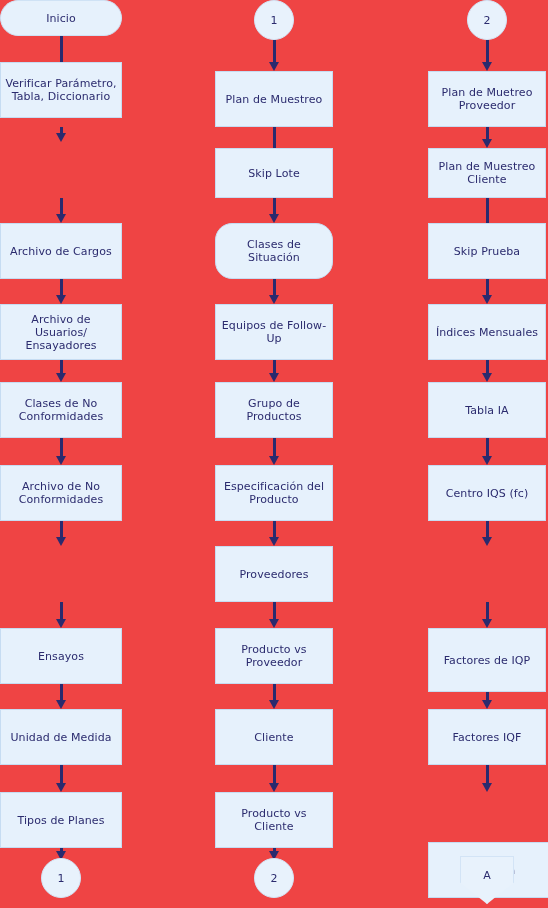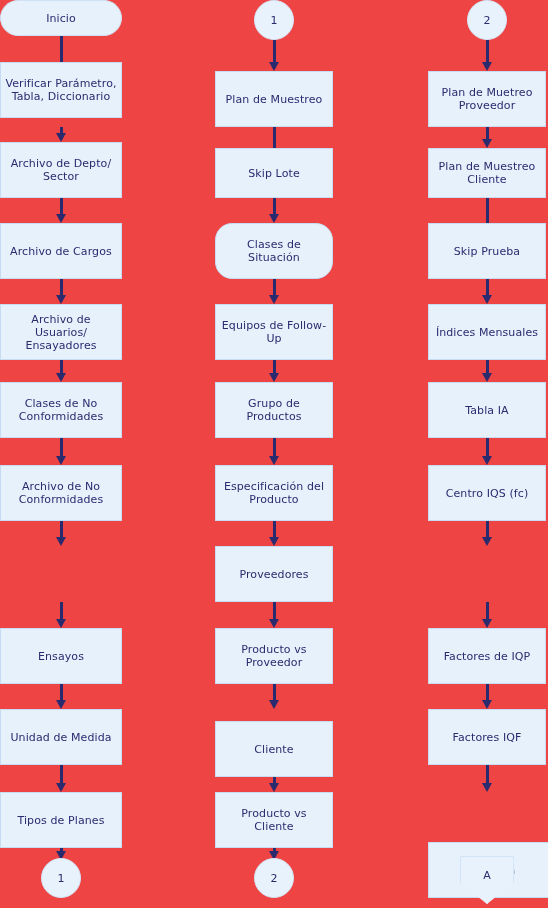--- a/index.html
+++ b/index.html
@@ -156,23 +156,20 @@
       <div class="conn" style="left: 61px; top: 848px; height: 12px;">
         <div class="shaft" style="height: 4px;"></div>
         <div class="head" style="top: 3px;"></div>
       </div>
       <div class="node terminator" style="left: 0px; top: 0px; width: 122px; height: 36px;">
         <span>Inicio</span>
       </div>
       <div class="node process" style="left: 0px; top: 62px; width: 122px; height: 56px;">
         <span>Verificar Parámetro, Tabla, Diccionario</span>
       </div>
-      <div class="node process" style="left: 0px; top: 142px; width: 122px; height: 56px;">
-        <span>Archivo de Depto/ Sector</span>
-      </div>
       <div class="node process" style="left: 0px; top: 223px; width: 122px; height: 56px;">
         <span>Archivo de Cargos</span>
       </div>
       <div class="node process" style="left: 0px; top: 304px; width: 122px; height: 56px;">
         <span>Archivo de Usuarios/ Ensayadores</span>
       </div>
       <div class="node process" style="left: 0px; top: 382px; width: 122px; height: 56px;">
         <span>Clases de No Conformidades</span>
       </div>
       <div class="node process" style="left: 0px; top: 465px; width: 122px; height: 56px;">
@@ -255,21 +252,21 @@
       </div>
       <div class="node process" style="left: 0px; top: 546px; width: 118px; height: 56px;">
         <span>Proveedores</span>
       </div>
       <div class="node process" style="left: 0px; top: 465px; width: 118px; height: 56px;">
         <span>Especificación del Producto</span>
       </div>
       <div class="node process" style="left: 0px; top: 628px; width: 118px; height: 56px;">
         <span>Producto vs Proveedor</span>
       </div>
-      <div class="node process" style="left: 0px; top: 709px; width: 118px; height: 56px; margin-top: 12px;">
+      <div class="node process" style="left: 0px; top: 709px; width: 118px; height: 56px;">
         <span>Cliente</span>
       </div>
       <div class="node process" style="left: 0px; top: 792px; width: 118px; height: 56px;">
         <span>Producto vs Cliente</span>
       </div>
       <div class="node connector" style="left: 39px; top: 858px; width: 40px; height: 40px;">
         <span>2</span>
       </div>
     </div>
   <div class="column" id="col-3">
@@ -330,21 +327,21 @@
       </div>
       <div class="node process" style="left: 0px; top: 304px; width: 118px; height: 56px;">
         <span>Índices Mensuales</span>
       </div>
       <div class="node process" style="left: 0px; top: 382px; width: 118px; height: 56px;">
         <span>Tabla IA</span>
       </div>
       <div class="node process" style="left: 0px; top: 465px; width: 118px; height: 56px;">
         <span>Centro IQS (fc)</span>
       </div>
-      <div class="node process" style="left: 0px; top: 628px; width: 118px; height: 56px;">
+      <div class="node process" style="left: 0px; top: 628px; width: 118px; height: 64px;">
         <span>Factores de IQP</span>
       </div>
       <div class="node process" style="left: 0px; top: 709px; width: 118px; height: 56px;">
         <span>Factores IQF</span>
       </div>
       <div class="node process" style="left: 0px; top: 812px; width: 131px; height: 56px; margin-top: 30px;">
         <span>Entrada</span>
       </div>
       <div class="node offpage" style="left: 32px; top: 856px; width: 54px; height: 48px;">
         <div class="offpage-shape">

